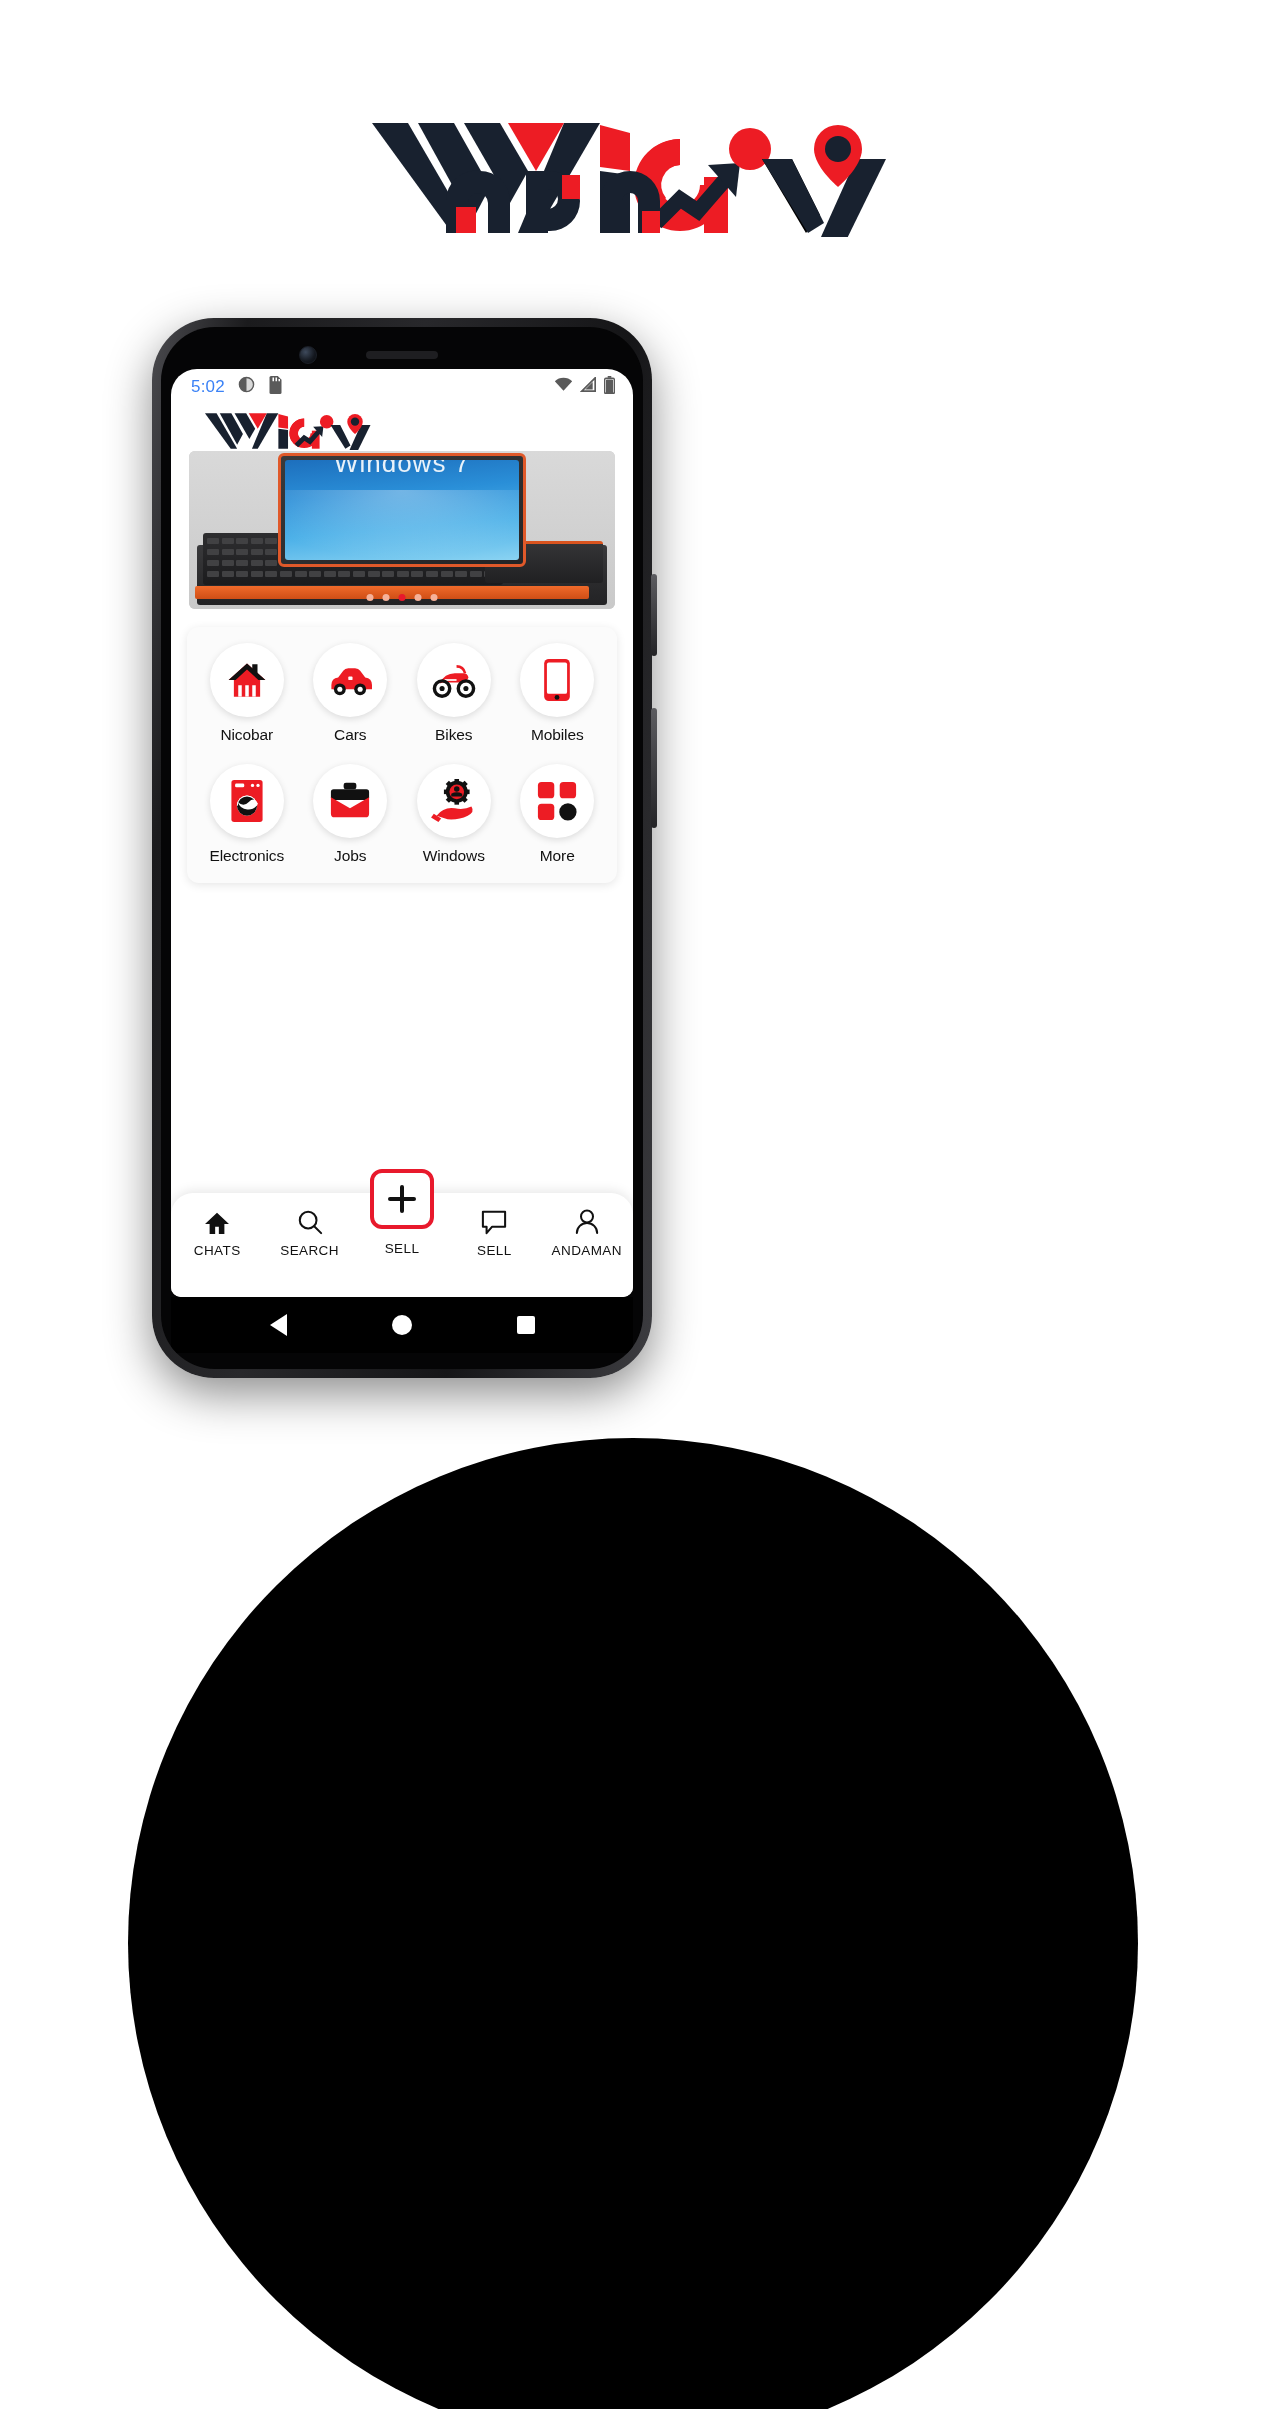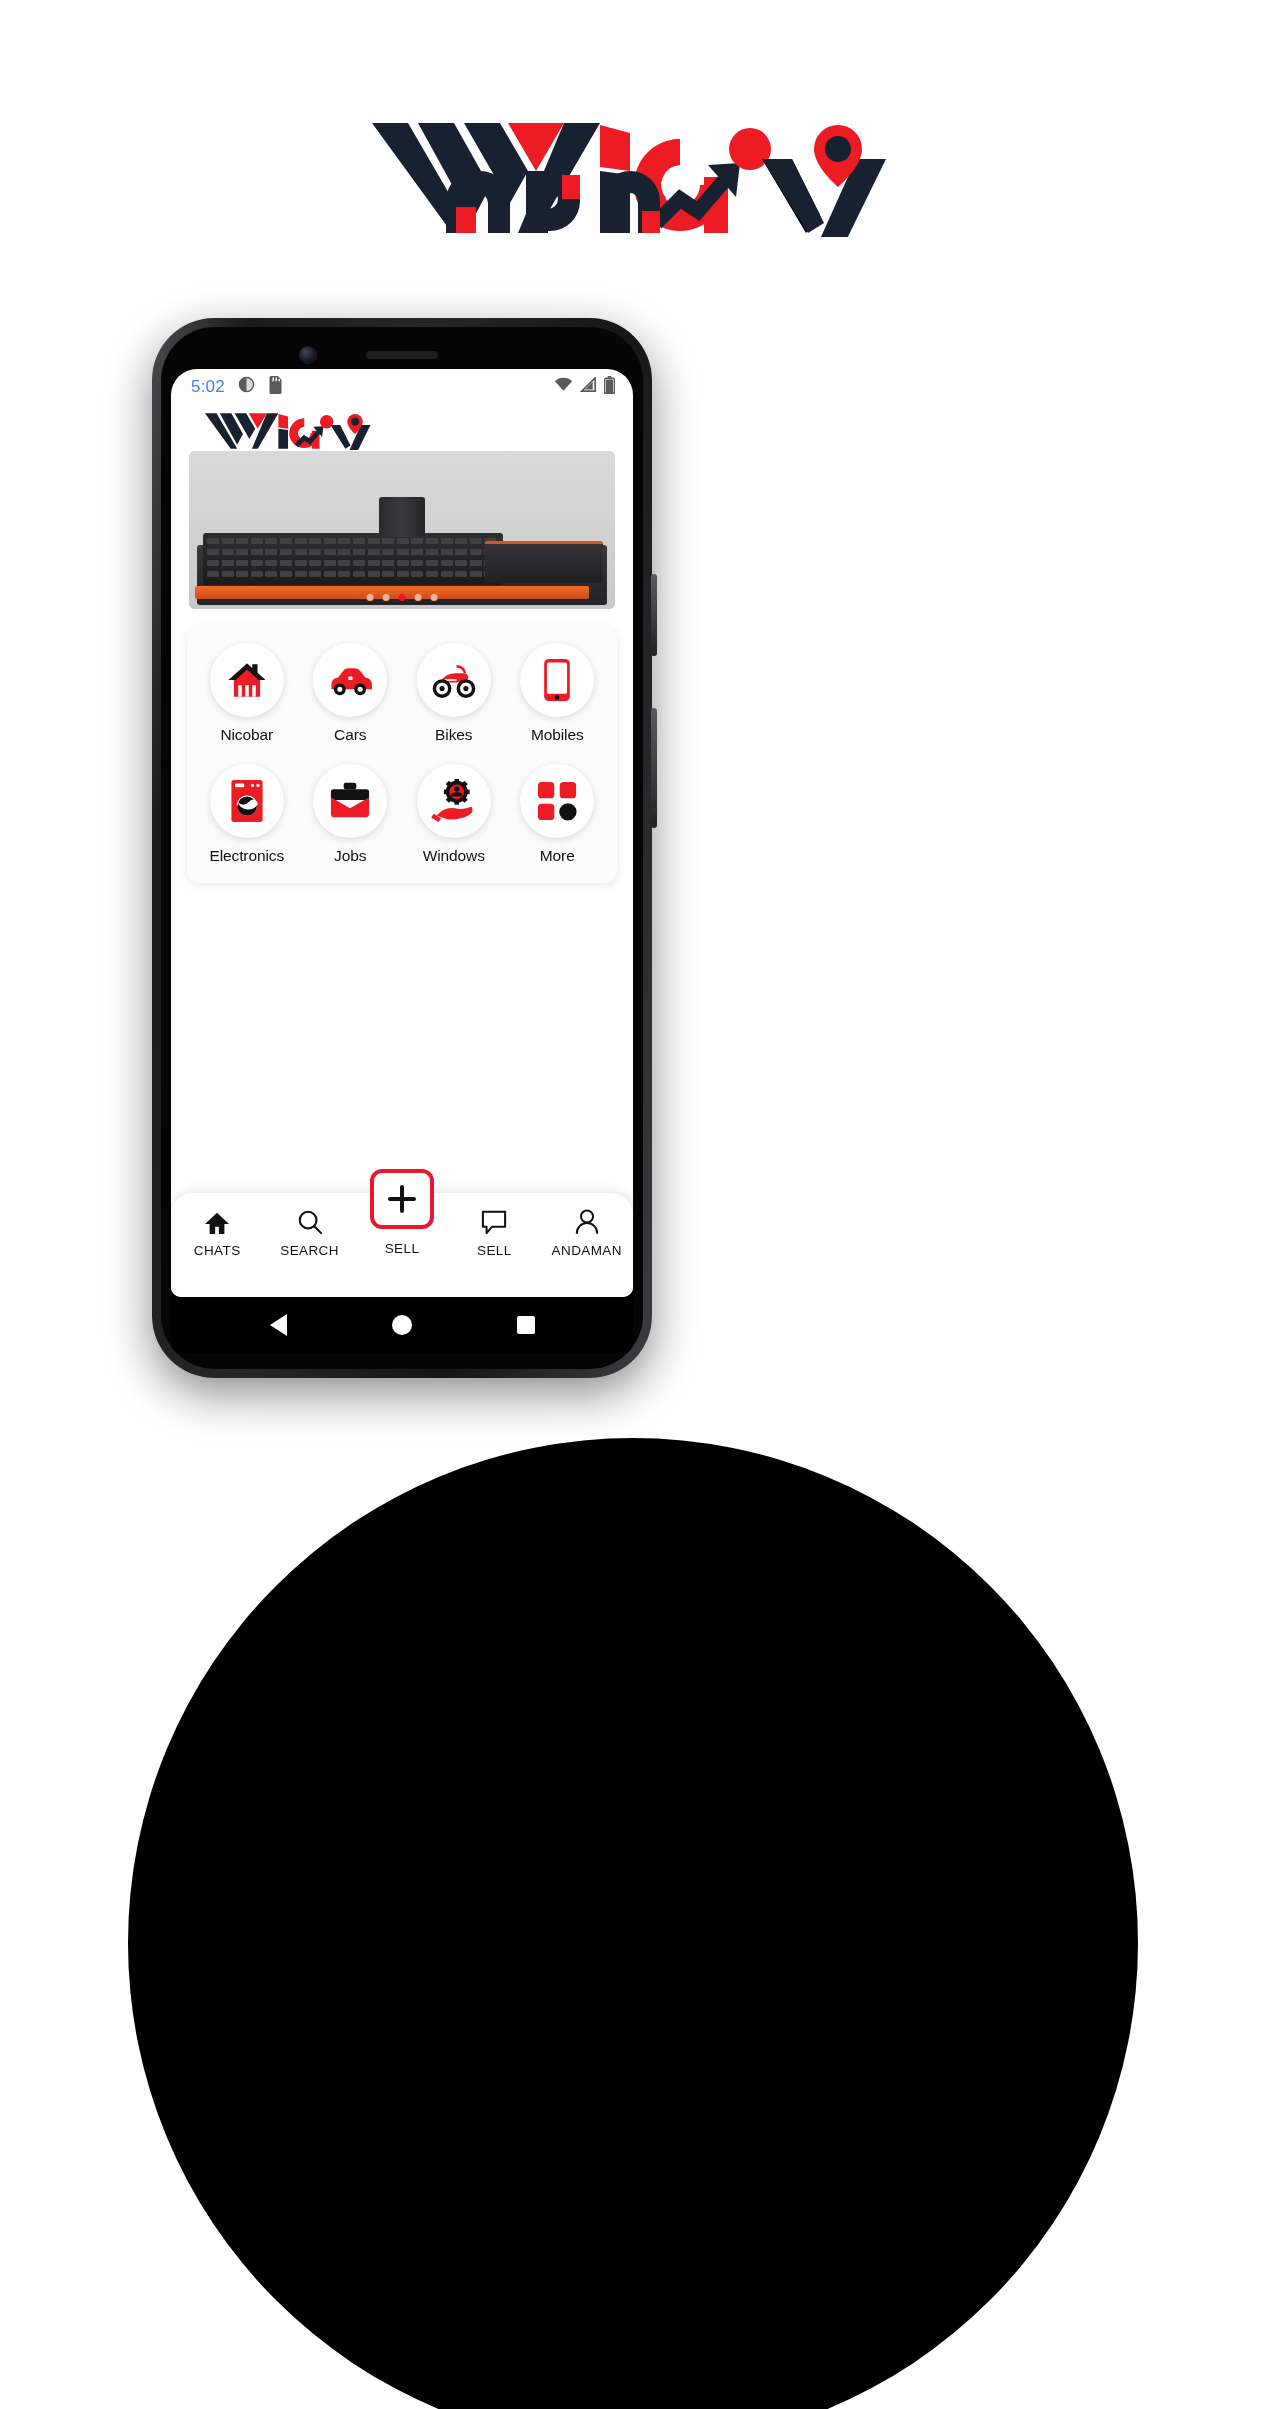--- a/index.html
+++ b/index.html
@@ -492,20 +492,26 @@
               <i style="left: 208.4px; top: 38px;"></i>
               <i style="left: 223px; top: 38px;"></i>
               <i style="left: 237.6px; top: 38px;"></i>
               <i style="left: 252.2px; top: 38px;"></i>
               <i style="left: 266.8px; top: 38px;"></i>
               <i style="left: 281.4px; top: 38px;"></i>
             </div>
           <div class="pos-cashdraw"></div>
           <div class="pos-orange"></div>
           <div class="pos-stand"></div>
+          <div class="pos-monitor">
+            <div class="pos-screen">
+              <span class="win-text">Windows 7</span>
+              <span class="win-glow"></span>
+            </div>
+          </div>
           <div class="dots">
             <span></span>
             <span></span>
             <span class="active"></span>
             <span></span>
             <span></span>
           </div>
         </div>
 
         <div class="cat-card">

